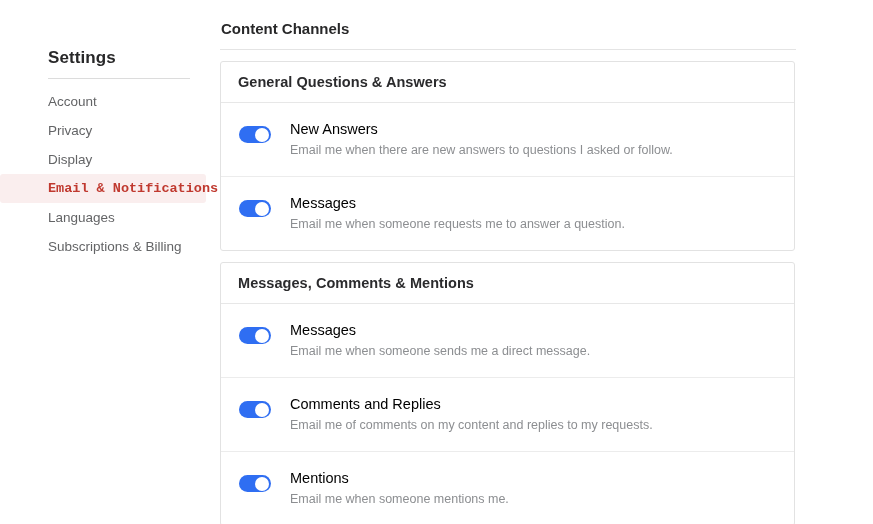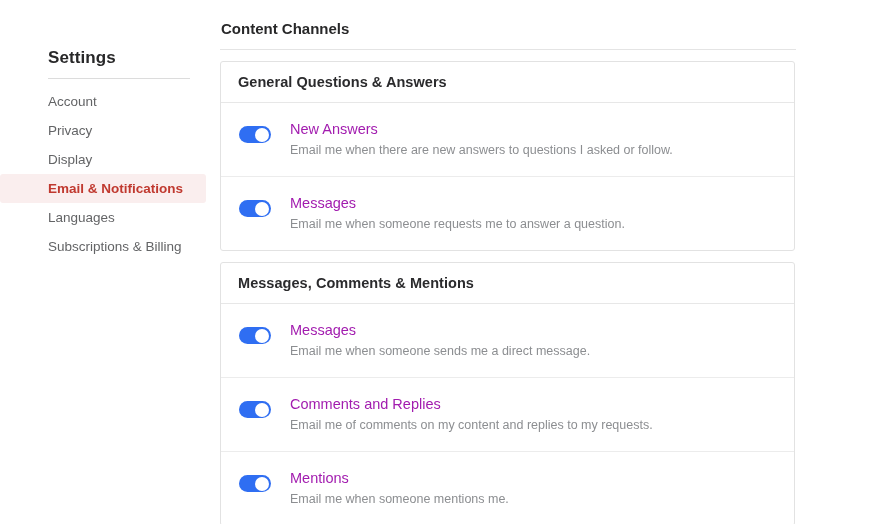--- a/index.html
+++ b/index.html
@@ -54,20 +54,21 @@
     padding: 6px 10px 6px 48px;
     margin: 0 14px 0 0;
     border-radius: 3px;
     cursor: pointer;
     white-space: nowrap;
   }
   .sidebar-item.active {
     background: #faeeee;
     color: #c0392f;
     font-weight: 700;
+    font-family: Liberation Mono, monospace;
   }
 
   
   .main {
     position: absolute;
     left: 220px; top: 0;
     width: 642px;
     height: 524px;
     padding-top: 19px;
   }
@@ -128,21 +129,21 @@
     left: 16px;
     width: 14px;
     height: 14px;
     border-radius: 50%;
     background: #ffffff;
   }
 
   .row-text { flex: 1 1 auto; min-width: 0; }
   .row-label {
     font-size: 14.5px;
-    color: #a21caf;
+    color: #000000;
     line-height: 19px;
   }
   .row-desc {
     font-size: 12.5px;
     color: #8c8e91;
     line-height: 17px;
     margin-top: 3px;
   }
 </style>
 </head>

